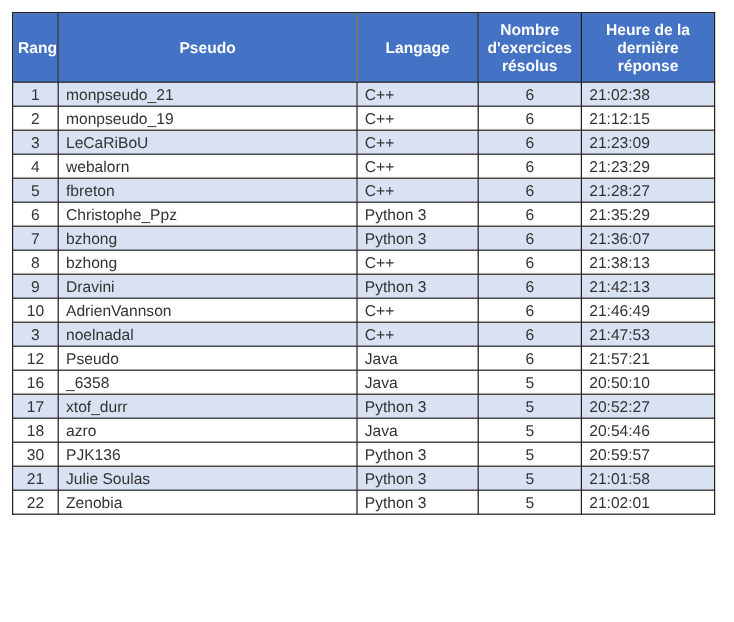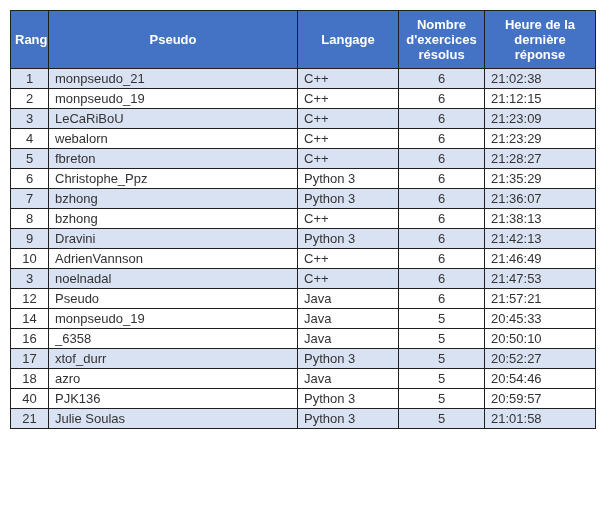--- a/index.html
+++ b/index.html
@@ -165,27 +165,20 @@
           <td>21:47:53</td>
         </tr>
         <tr>
           <td class="center">12</td>
           <td>Pseudo</td>
           <td>Java</td>
           <td class="center">6</td>
           <td>21:57:21</td>
         </tr>
         <tr>
-          <td class="center">14</td>
-          <td>monpseudo_19</td>
-          <td>Java</td>
-          <td class="center">5</td>
-          <td>20:45:33</td>
-        </tr>
-        <tr>
           <td class="center">16</td>
           <td>_6358</td>
           <td>Java</td>
           <td class="center">5</td>
           <td>20:50:10</td>
         </tr>
         <tr class="banded">
           <td class="center">17</td>
           <td>xtof_durr</td>
           <td>Python 3</td>
@@ -193,28 +186,35 @@
           <td>20:52:27</td>
         </tr>
         <tr>
           <td class="center">18</td>
           <td>azro</td>
           <td>Java</td>
           <td class="center">5</td>
           <td>20:54:46</td>
         </tr>
         <tr>
-          <td class="center">40</td>
+          <td class="center">30</td>
           <td>PJK136</td>
           <td>Python 3</td>
           <td class="center">5</td>
           <td>20:59:57</td>
         </tr>
         <tr class="banded">
           <td class="center">21</td>
           <td>Julie Soulas</td>
           <td>Python 3</td>
           <td class="center">5</td>
           <td>21:01:58</td>
+        </tr>
+        <tr>
+          <td class="center">22</td>
+          <td>Zenobia</td>
+          <td>Python 3</td>
+          <td class="center">5</td>
+          <td>21:02:01</td>
         </tr>
       </tbody>
   </table>
 </div>
 
 </body></html>

